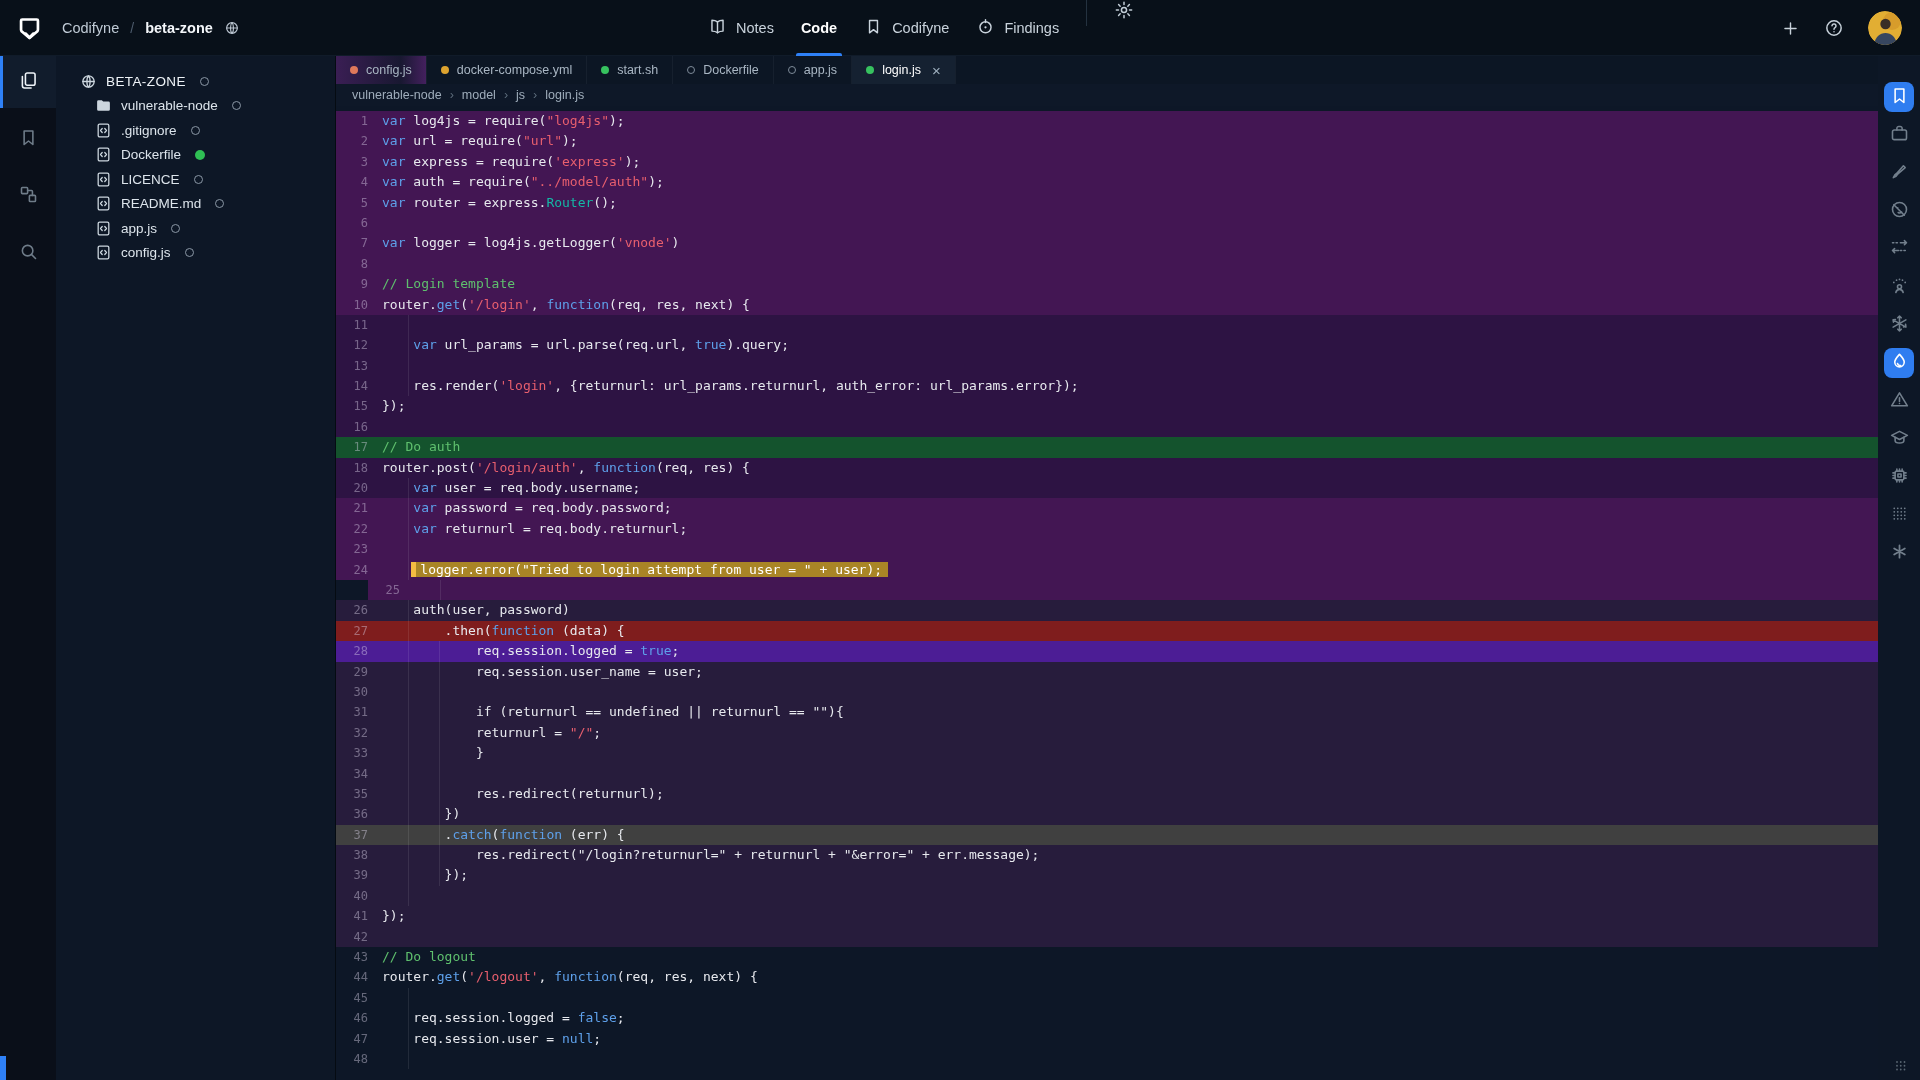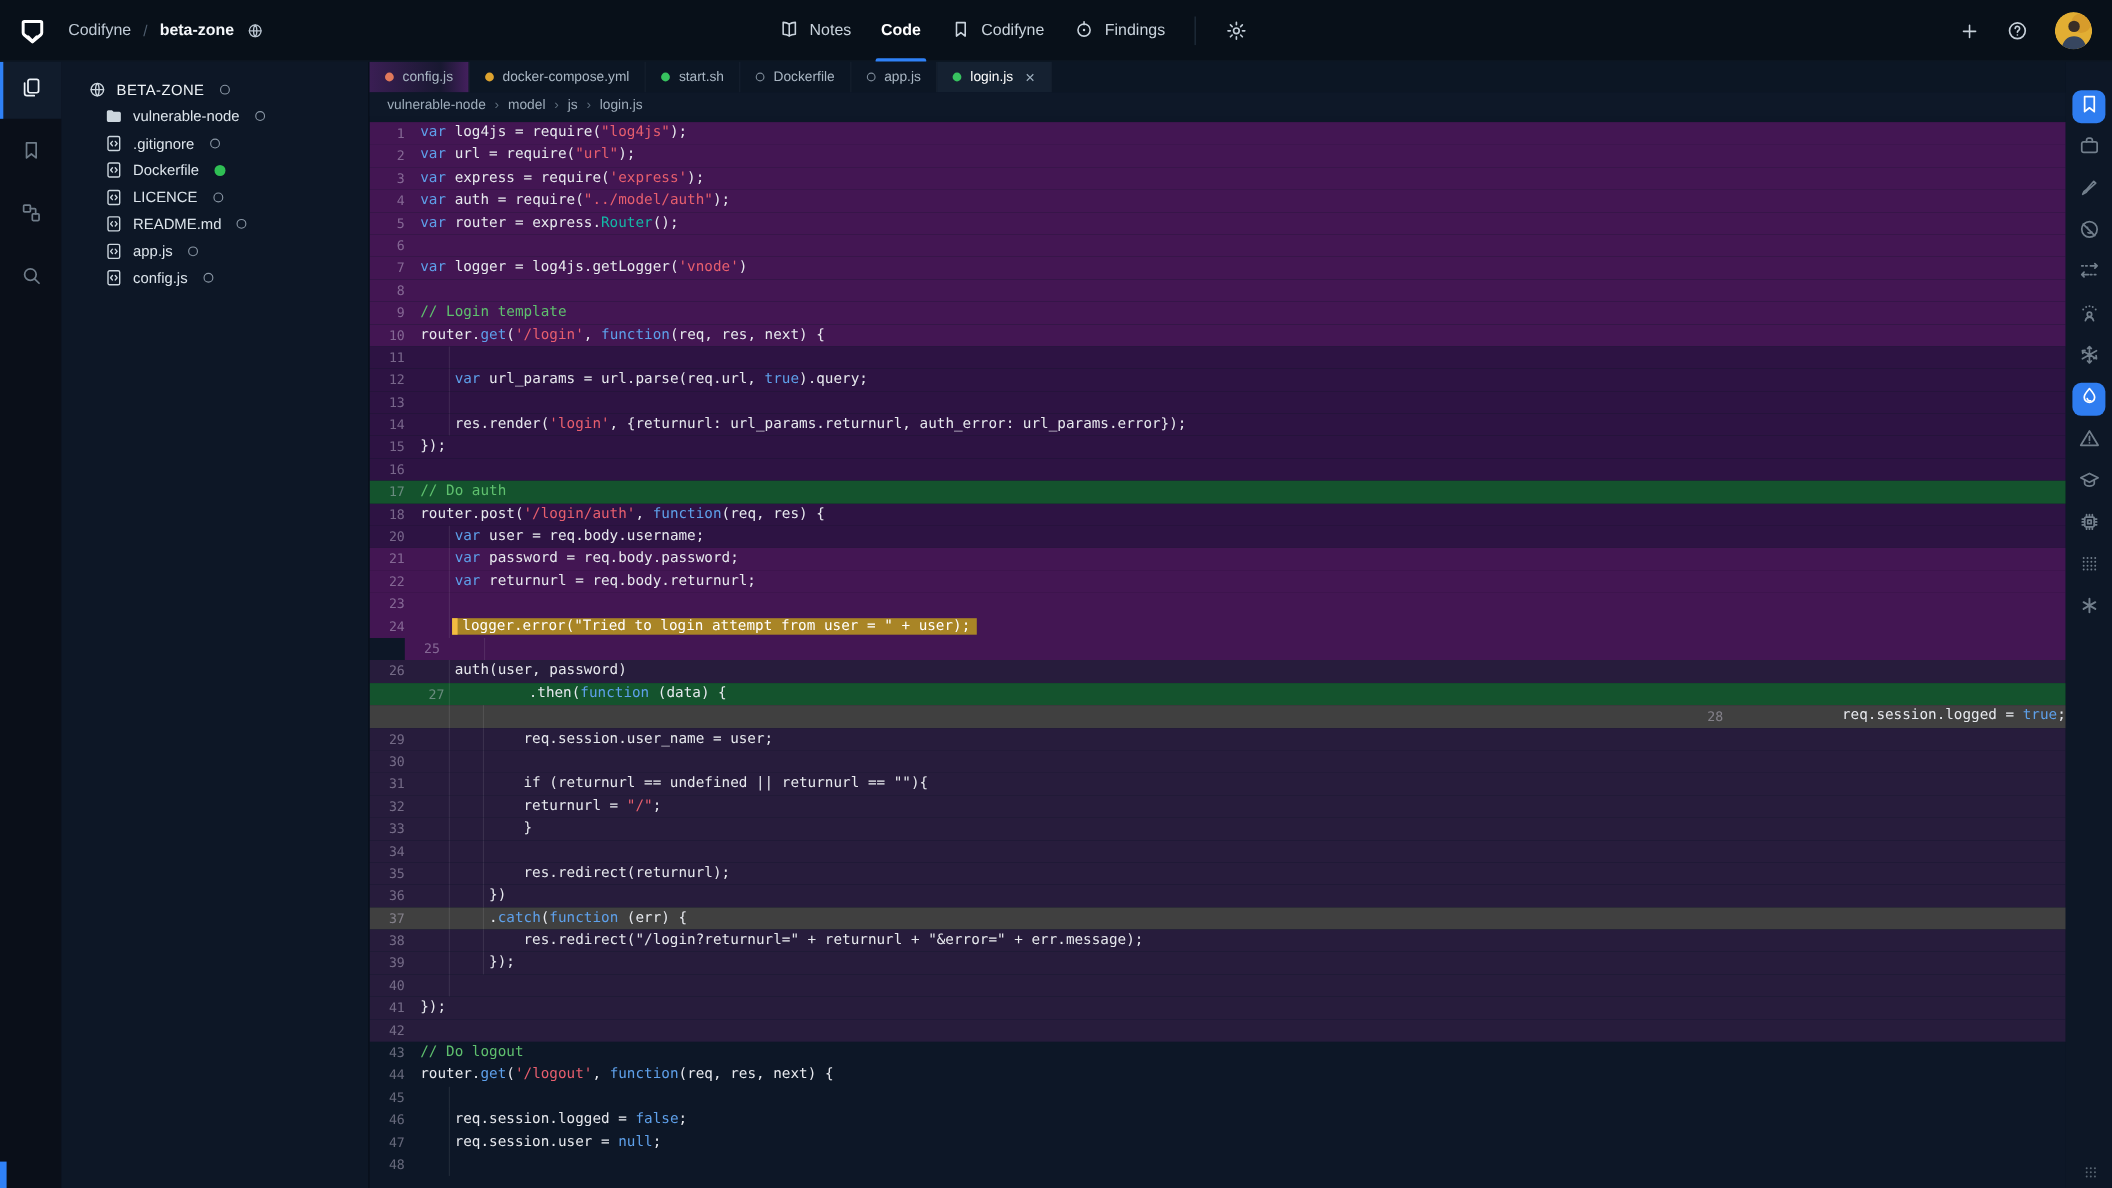--- a/index.html
+++ b/index.html
@@ -12,21 +12,21 @@
             border-bottom:1px solid #101b29; z-index:6; }
   .tb-left { position:absolute; left:16px; top:0; height:56px; display:flex; align-items:center; gap:11px;justify-content:flex-end; }
   .logo { display:flex; color:#ffffff; cursor:pointer; }
   .logo svg { width:27px; height:27px; }
   .brand { color:#c0cbd6; font-size:14.5px; margin-left:8px; cursor:pointer; }
   .slash { color:#4e5d6d; font-size:14px; }
   .ws { color:#f4f7fa; font-size:14.5px; font-weight:700; cursor:pointer; }
   .tb-globe { display:flex; color:#b9c4cf; }
   .tb-globe svg { width:16px; height:16px; }
 
-  .tb-nav { position:absolute; left:708px; top:0; height:56px; display:flex; align-items:center; gap:27px; }
+  .tb-nav { position:absolute; left:708px; top:0; height:56px; display:flex; align-items:flex-start; gap:27px; }
   .nav-item { position:relative; height:56px; display:flex; align-items:center; gap:9px;
               color:#c9d3dc; font-size:14.5px; cursor:pointer; }
   .nav-item svg { width:19px; height:19px; }
   .nav-item.active { color:#ffffff; font-weight:700; }
   .nav-item.active::after { content:""; position:absolute; left:50%; transform:translateX(-50%);
               bottom:0; width:46px; height:3px; background:#2f81f7; border-radius:2px 2px 0 0; }
   .nav-divider { width:1px; height:26px; background:#243240; }
   .tb-gear { display:flex; color:#c2cdd7; cursor:pointer; }
   .tb-gear svg { width:20px; height:20px; }
 
@@ -439,26 +439,26 @@
         <div class="cl" style="background: rgb(67, 22, 83); margin-left: 32px;">
           <span class="guide" style="left: 71.66px;"></span>
           <span class="ln">25</span>
           <span class="ct"></span>
         </div>
         <div class="cl" style="background: rgb(39, 28, 60);">
           <span class="guide" style="left: 71.66px;"></span>
           <span class="ln">26</span>
           <span class="ct"><span>    auth(user, password)</span></span>
         </div>
-        <div class="cl" style="background: #14532d; padding-left: 36px;">
+        <div class="cl" style="background: #7f1d1d;">
           <span class="guide" style="left: 71.66px;"></span>
           <span class="ln">27</span>
           <span class="ct"><span>        .then(</span><span class="tok-k">function</span><span> (data) {</span></span>
         </div>
-        <div class="cl" style="background: #404040; justify-content: flex-end;">
+        <div class="cl" style="background: #4c1d95;">
           <span class="guide" style="left: 71.66px;"></span>
           <span class="guide" style="left: 102.98px;"></span>
           <span class="ln">28</span>
           <span class="ct"><span>            req.session.logged = </span><span class="tok-k">true</span><span>;</span></span>
         </div>
         <div class="cl" style="background: rgb(39, 28, 60);">
           <span class="guide" style="left: 71.66px;"></span>
           <span class="guide" style="left: 102.98px;"></span>
           <span class="ln">29</span>
           <span class="ct"><span>            req.session.user_name = user;</span></span>

